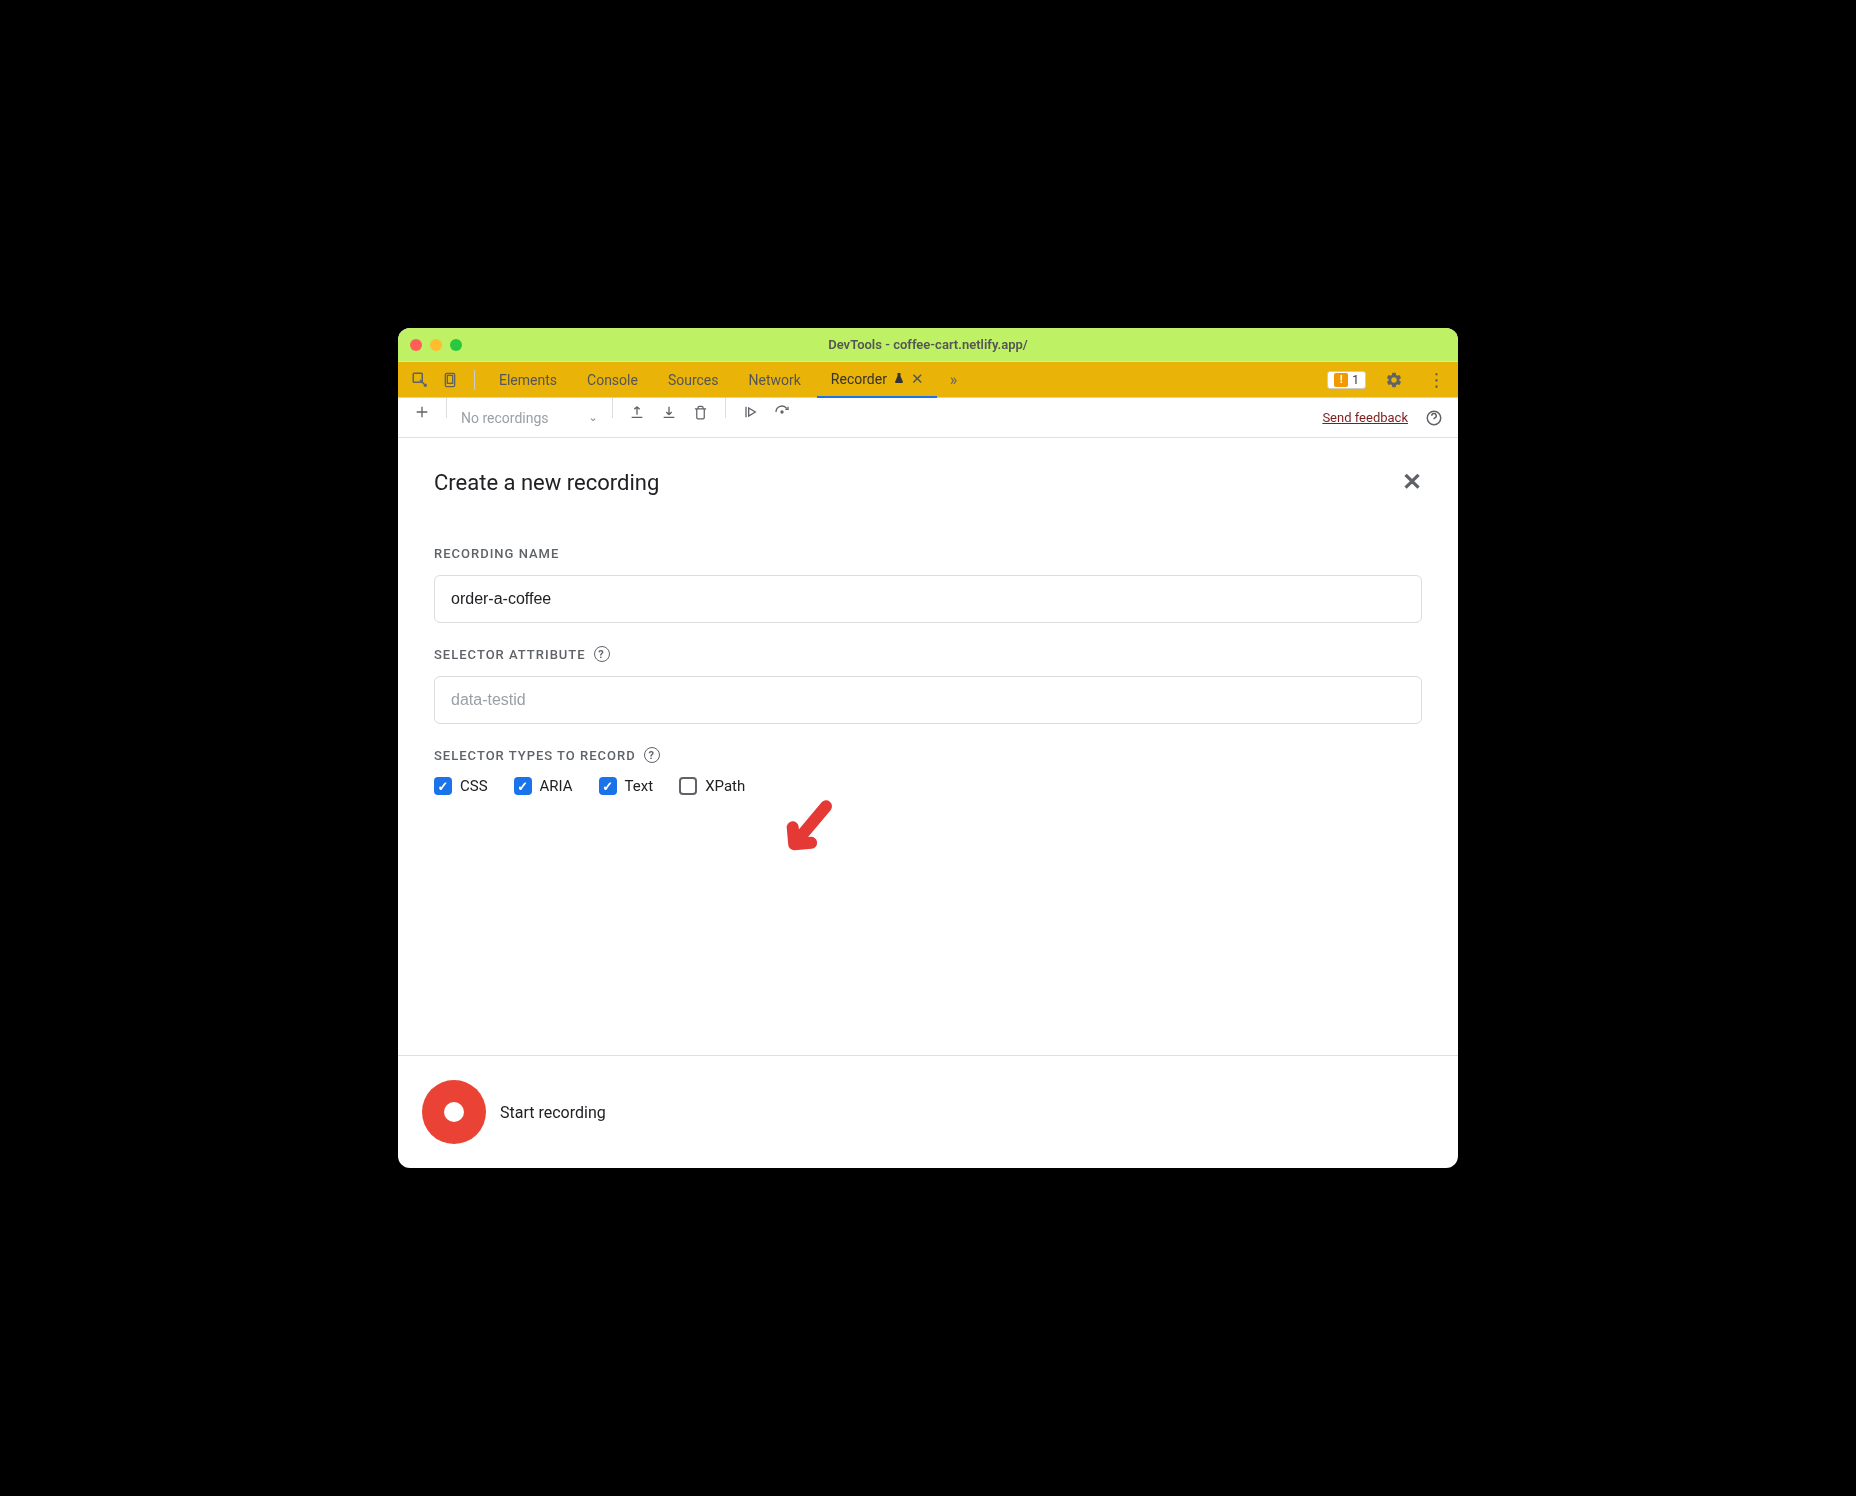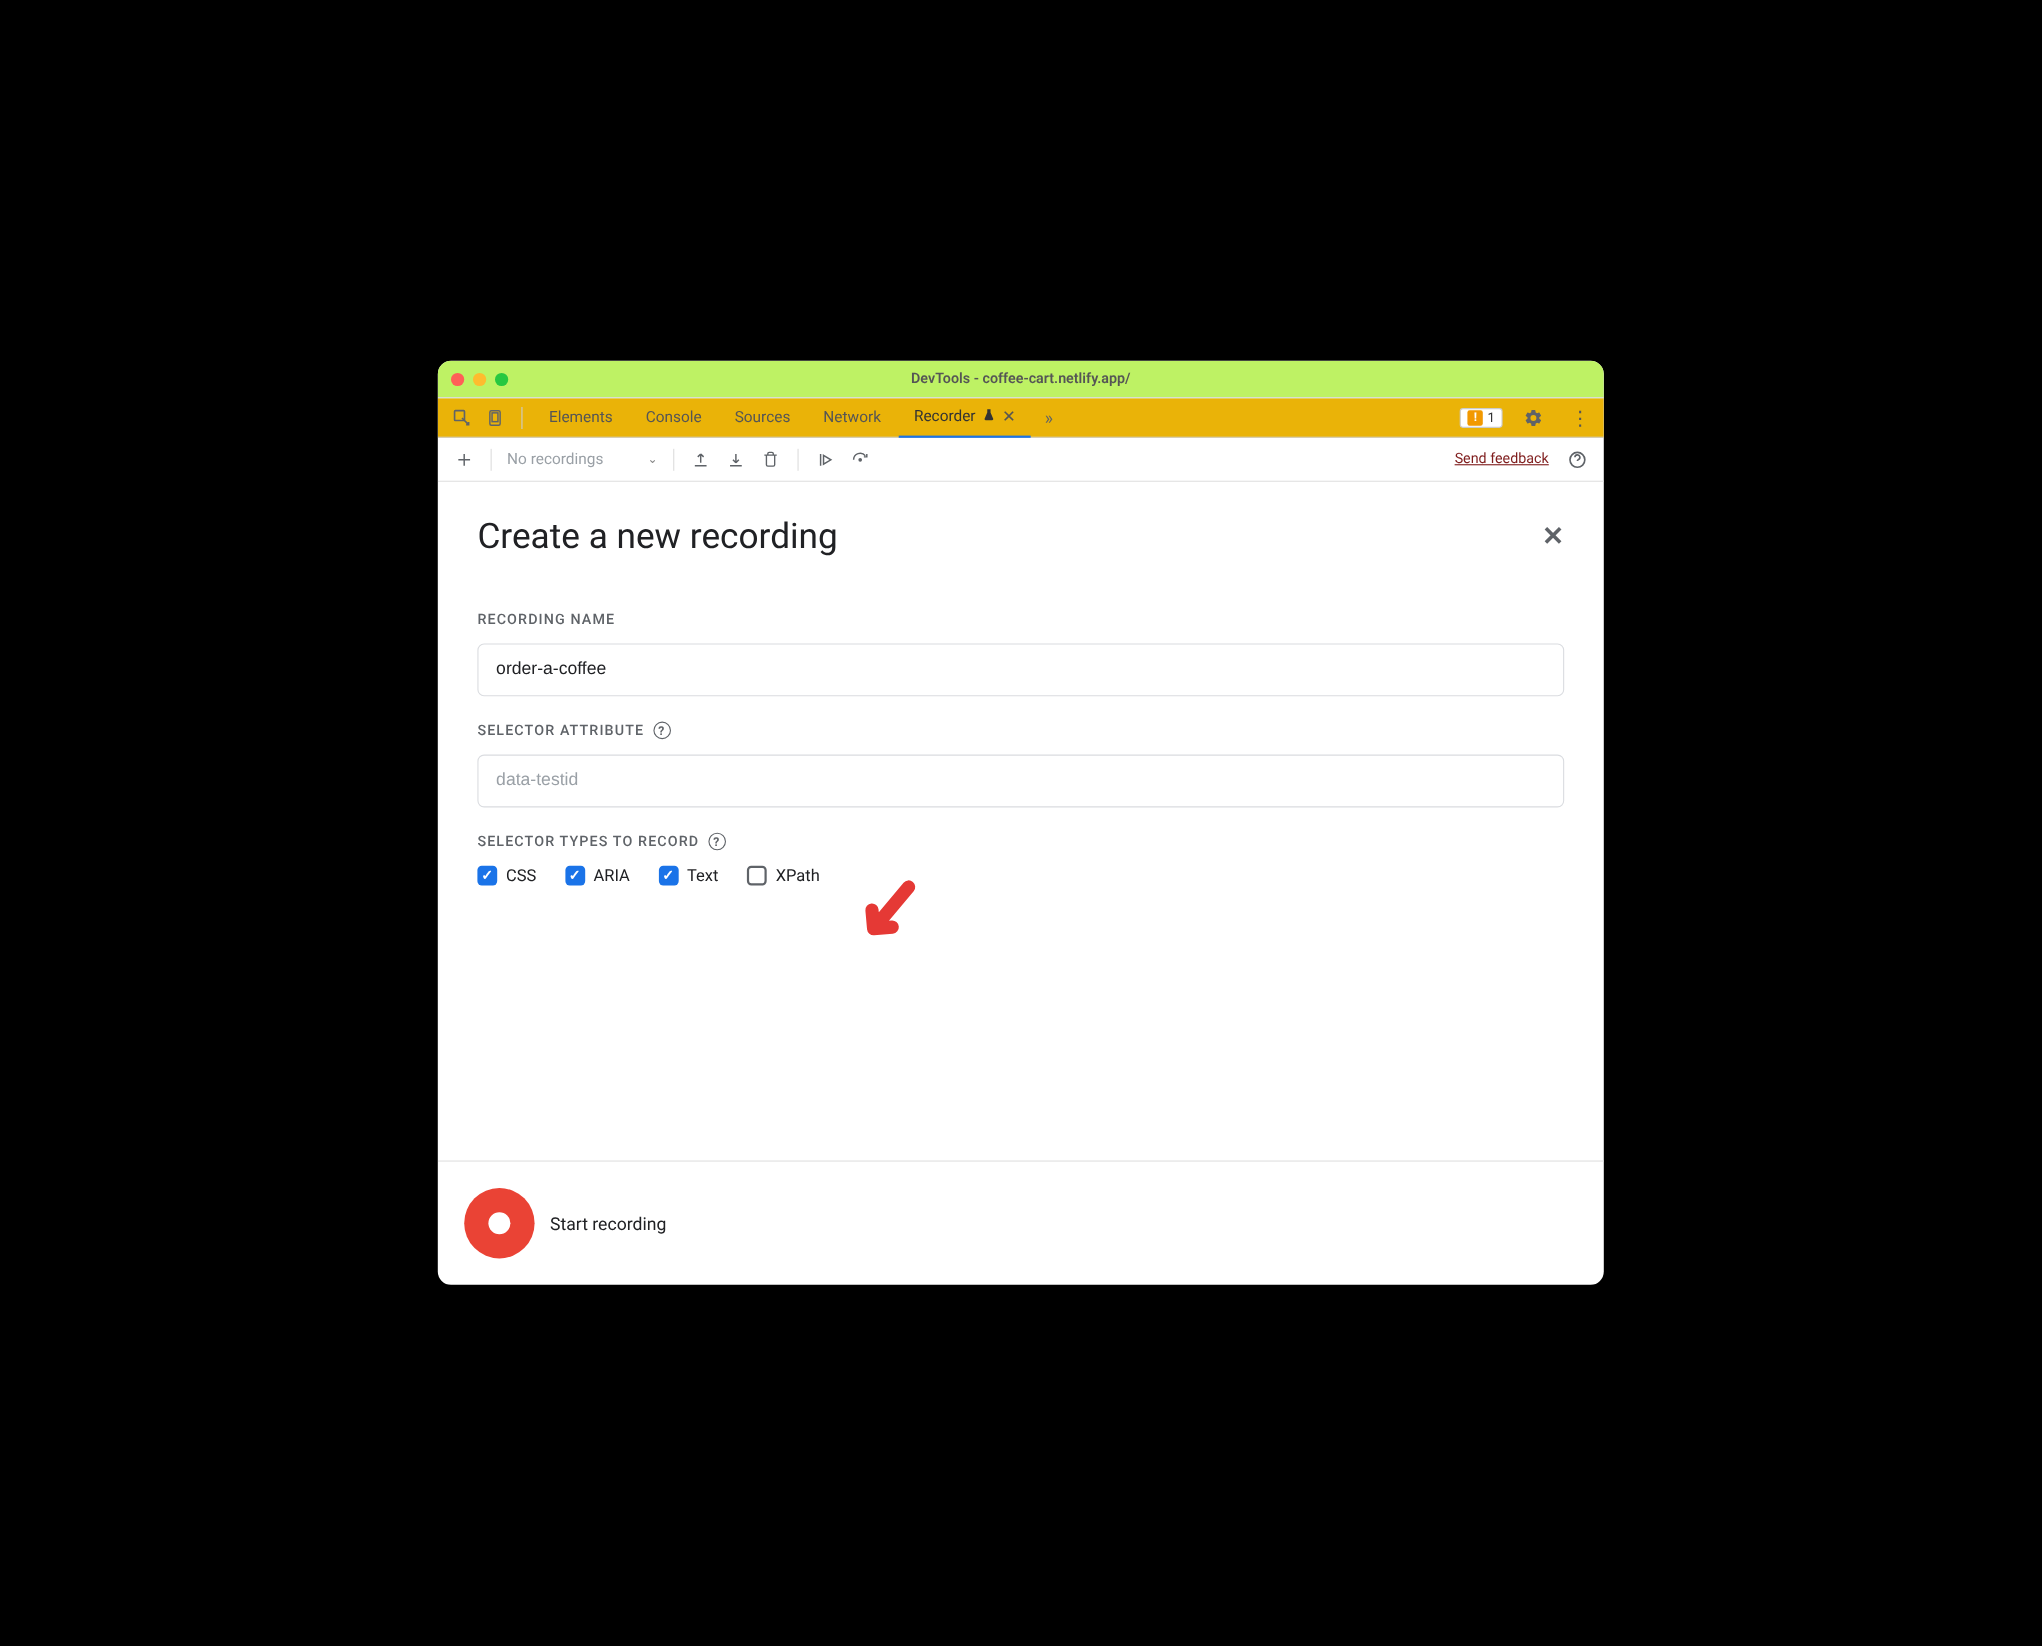--- a/index.html
+++ b/index.html
@@ -129,21 +129,20 @@
       display: flex;
       align-items: center;
       justify-content: center;
       color: #fff;
       font-size: 11px;
       font-weight: bold;
     }
     .toolbar {
       height: 40px;
       display: flex;
-      align-items: center;
       border-bottom: 1px solid #e0e0e0;
       padding: 0 10px;
       gap: 4px;
     }
     .tool-icon {
       width: 28px;
       height: 28px;
       display: flex;
       align-items: center;
       justify-content: center;
@@ -188,21 +187,21 @@
     .content-inner {
       padding: 30px 36px 20px 36px;
     }
     .header-row {
       display: flex;
       align-items: center;
       justify-content: space-between;
       margin-bottom: 50px;
     }
     .page-heading {
-      font-size: 32px;
+      font-size: 22px;
       font-weight: 400;
       color: #202124;
     }
     .close-panel {
       font-size: 24px;
       color: #5f6368;
       cursor: pointer;
       font-weight: 600;
     }
     .field-label {

